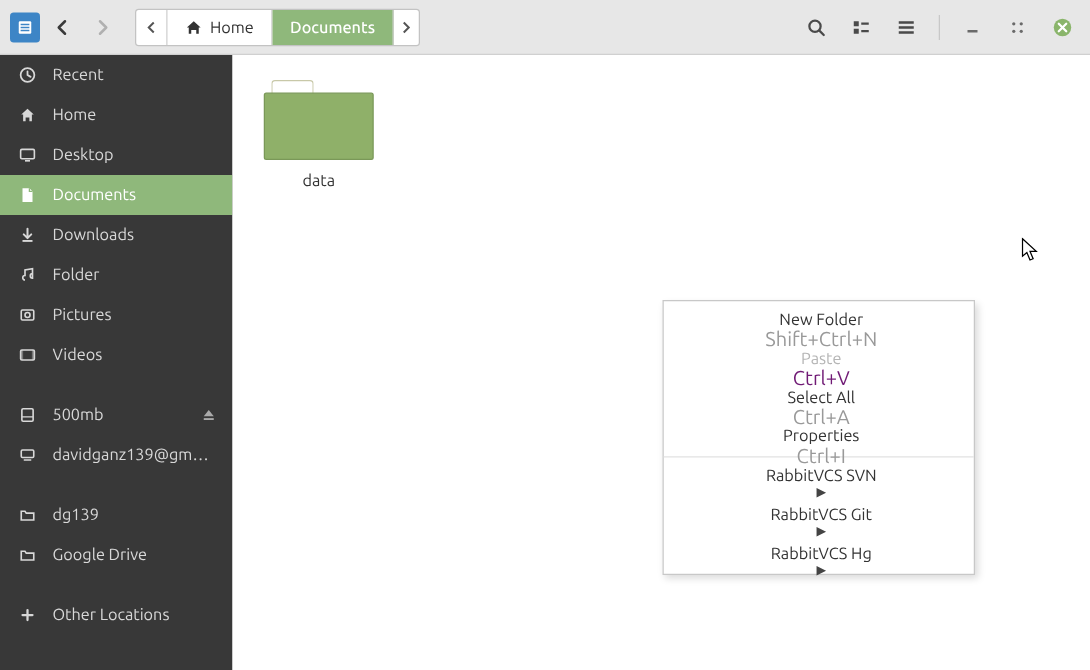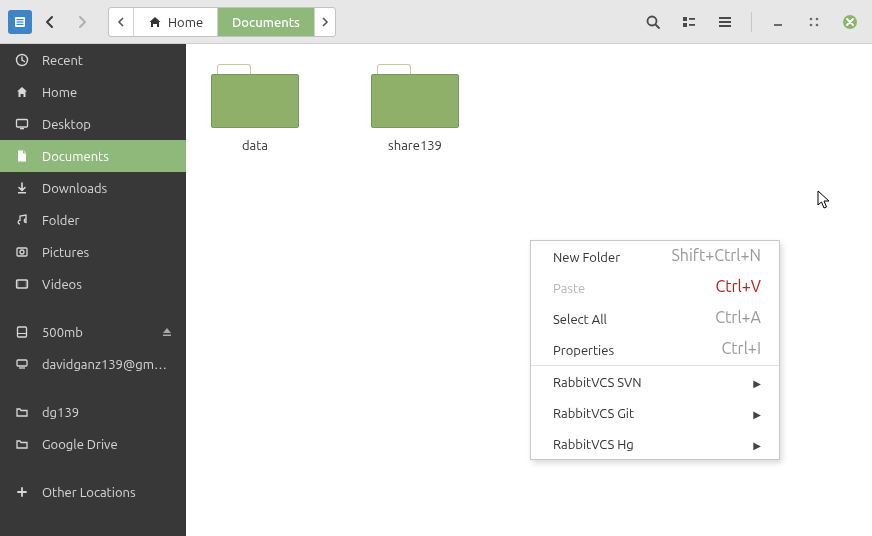--- a/index.html
+++ b/index.html
@@ -31,24 +31,24 @@
 
 .content { flex:1; background:#fff; position:relative; padding:20px 14px; }
 .folders { display:flex; gap:50px; }
 .folder-item { display:flex; flex-direction:column; align-items:center; width:110px; cursor:pointer;}
 .folder-icon { width:88px; height:64px; position:relative; margin-bottom:10px;}
 .folder-tab { position:absolute; top:0; left:6px; width:34px; height:12px; background:#fff; border:1px solid #c8c8a8; border-bottom:none; border-radius:3px 3px 0 0;}
 .folder-body { position:absolute; top:10px; left:0; right:0; bottom:0; background:#8fb069; border:1px solid #7a9858; border-radius:2px;}
 .folder-label{font-size:13px; color:#333; text-align:center;}
 
 .context-menu{position:absolute; top:196px; left:344px; width:250px; background:#fff; border:1px solid #c8c8c8; box-shadow:2px 3px 6px rgba(0,0,0,0.15); font-size:13px; color:#333;}
-.cm-item{display:flex; align-items:flex-end; justify-content:space-between; padding:8px 18px 8px 22px; height:31px; cursor:pointer;}
+.cm-item{display:flex; align-items:center; justify-content:space-between; padding:8px 18px 8px 22px; height:31px; cursor:pointer;flex-direction:column;}
 .cm-item.disabled{color:#b5b5b5; cursor:default;}
 .cm-shortcut{color:#999; font-size:16px;}
-.cm-item.disabled .cm-shortcut{color:#b91c1c;}
+.cm-item.disabled .cm-shortcut{color:#701a75;}
 .cm-sep{height:1px; background:#e2e2e2; margin:0;}
 .cm-arrow{font-size:10px; color:#444;}
 
 .cursor{position:absolute; top:146px; left:631px; pointer-events:none;}
 
 svg{display:block;}
 </style>
 </head>
 <body>
 
@@ -273,27 +273,20 @@
 
   <div class="content">
     <div class="folders">
       <div class="folder-item">
         <div class="folder-icon">
           <div class="folder-tab"></div>
             <div class="folder-body"></div>
         </div>
         <div class="folder-label">data</div>
       </div>
-      <div class="folder-item">
-        <div class="folder-icon">
-          <div class="folder-tab"></div>
-            <div class="folder-body"></div>
-        </div>
-        <div class="folder-label">share139</div>
-      </div>
     </div>
 
     <div class="context-menu">
       <div class="cm-item">
         <span>New Folder</span>
         <span class="cm-shortcut">Shift+Ctrl+N</span>
       </div>
       <div class="cm-item disabled">
         <span>Paste</span>
         <span class="cm-shortcut">Ctrl+V</span>

